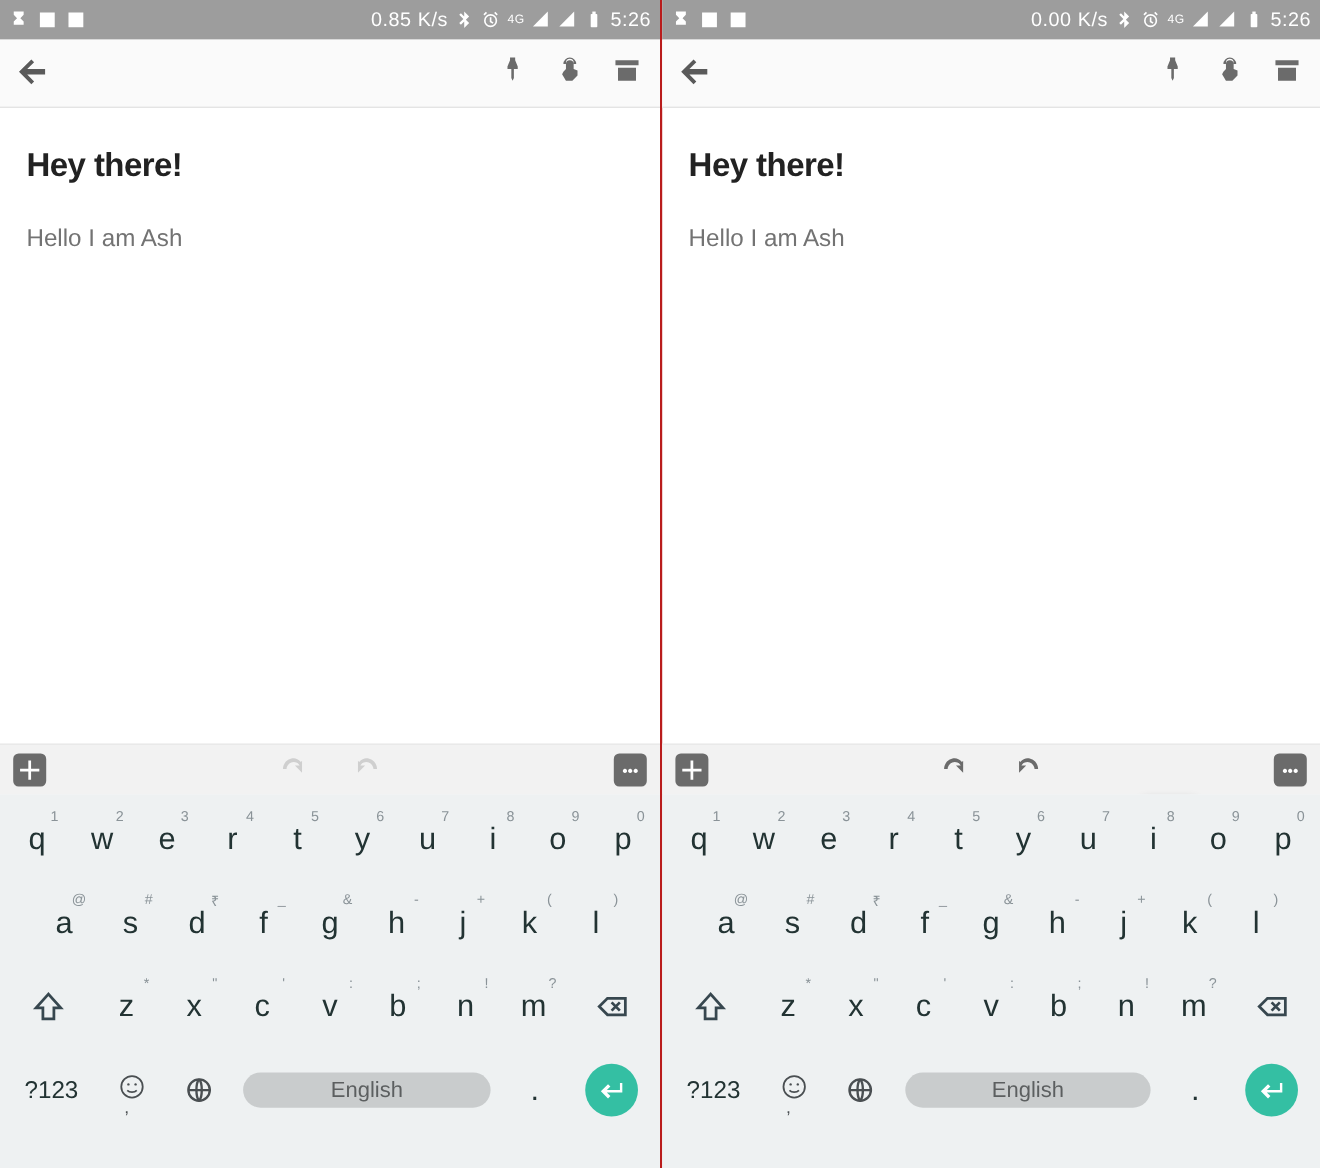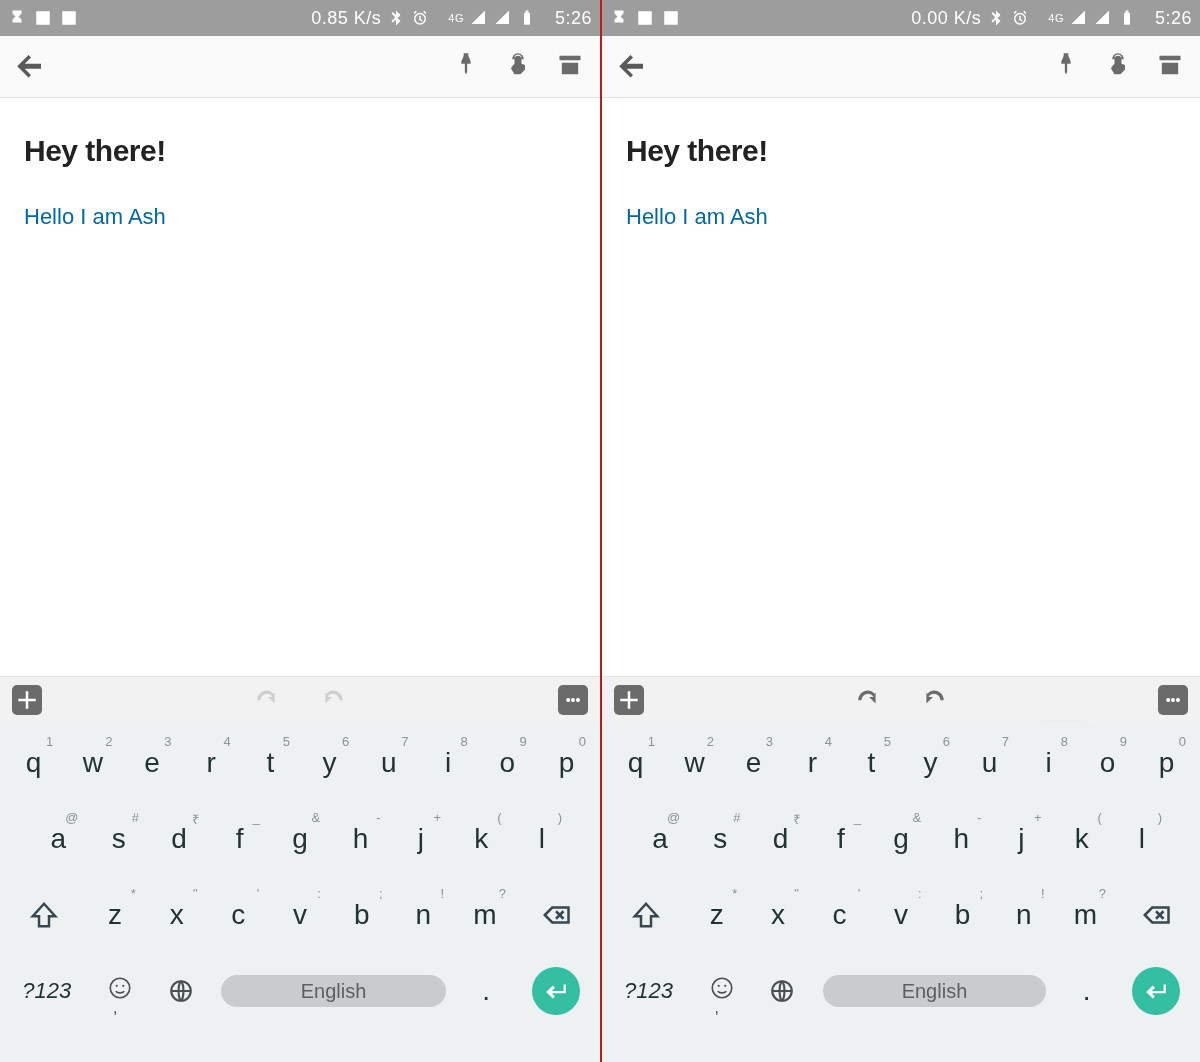--- a/index.html
+++ b/index.html
@@ -6,49 +6,49 @@
   html, body { width: 1200px; height: 1062px; font-family: -apple-system, "Helvetica Neue", Arial, sans-serif; background: #fff; overflow: hidden; }
   .row { display: flex; width: 1200px; height: 1062px; }
   .pane { width: 600px; height: 1062px; position: relative; border-left: 2px solid #b91c1c; }
   .pane:first-child { border-left: none; }
 
   
   .status-bar { height: 36px; background: #9d9d9d; color: #fff; display: flex; align-items: center; padding: 0 8px; font-size: 18px; }
   .status-left { display: flex; align-items: center; gap: 8px; }
   .status-right { margin-left: auto; display: flex; align-items: center; gap: 6px; }
   .status-ico { width: 18px; height: 18px; display: inline-flex; align-items: center; justify-content: center; fill: #fff; }
-  .status-txt { font-weight: 400; letter-spacing: 0.5px; margin-left: 13px; }
+  .status-txt { font-weight: 400; letter-spacing: 0.5px; }
 
   
   .app-bar { height: 62px; background: #fafafa; border-bottom: 1px solid #dedede; display: flex; align-items: center; padding: 0 16px; gap: 16px; }
   .ab-right { margin-left: auto; display: flex; align-items: center; gap: 24px; }
   .ab-ico { width: 28px; height: 28px; fill: #6b6b6b; }
   .back-arrow { width: 30px; height: 30px; fill: #5a5a5a; }
 
   
   .content { padding: 36px 24px 0 24px; height: 578px; }
   .title { font-size: 30px; font-weight: 800; color: #222; margin-bottom: 36px; letter-spacing: -0.5px; }
-  .body-text { font-size: 22px; color: #0369a1; }
+  .body-text { font-size: 22px; color: #737373; }
 
   
   .suggest { height: 46px; background: #f2f2f2; border-top: 1px solid #e6e6e6; display: flex; align-items: center; padding: 0 12px; }
   .sg-btn { width: 30px; height: 30px; border-radius: 5px; background: #6b6b6b; fill: #fff; display: inline-flex; align-items: center; justify-content: center; }
   .sg-center { margin: 0 auto; display: flex; gap: 40px; }
   .undo svg, .redo svg { width: 26px; height: 26px; fill: #bdbdbd; }
   .dots { width: 30px; height: 30px; border-radius: 5px; background: #6b6b6b; color: #fff; font-size: 14px; display: inline-flex; align-items: center; justify-content: center; }
 
   
   .kbd { height: 340px; background: #eef1f2; padding-top: 6px; position: relative; }
   .krow { display: flex; justify-content: center; margin: 0 4px 6px 4px; }
   .key { position: relative; height: 70px; flex: 1; display: flex; align-items: center; justify-content: center; font-size: 28px; color: #233; }
   .key .sup { position: absolute; top: 6px; right: 10px; font-size: 13px; color: #8a9398; }
   .krow.row2 { padding: 0 24px; }
   .krow.row3 .key.shift, .krow.row3 .key.bksp { flex: 1.3; }
   .shift svg, .bksp svg { width: 30px; height: 30px; fill: #37474f; stroke: #37474f; }
-  .krow.row4 .key.sym { flex: 1.4; font-size: 22px; font-style: italic; }
+  .krow.row4 .key.sym { flex: 1.4; font-size: 22px; }
   .krow.row4 .key.space { flex: 4; }
   .space-pill { width: 92%; height: 32px; border-radius: 16px; background: #c9cccd; display: flex; align-items: center; justify-content: center; font-size: 20px; color: #5c5f60; text-align: center; }
   .key.enter { flex: 1.3; }
   .enter-circle { width: 48px; height: 48px; border-radius: 50%; background: #34bfa3; display: flex; align-items: center; justify-content: center; }
   .enter-circle svg { width: 26px; height: 26px; fill: #fff; }
   .globe svg, .emoji svg { width: 26px; height: 26px; fill: #4a4f52; }
 
   
   .popup { position: absolute; width: 54px; border-radius: 8px; box-shadow: 0 4px 8px rgba(0,0,0,0.25); overflow: hidden; }
   .popup-top { height: 58px; background: #4ab8a8; color: #fff; font-size: 30px; display: flex; align-items: center; justify-content: center; }

